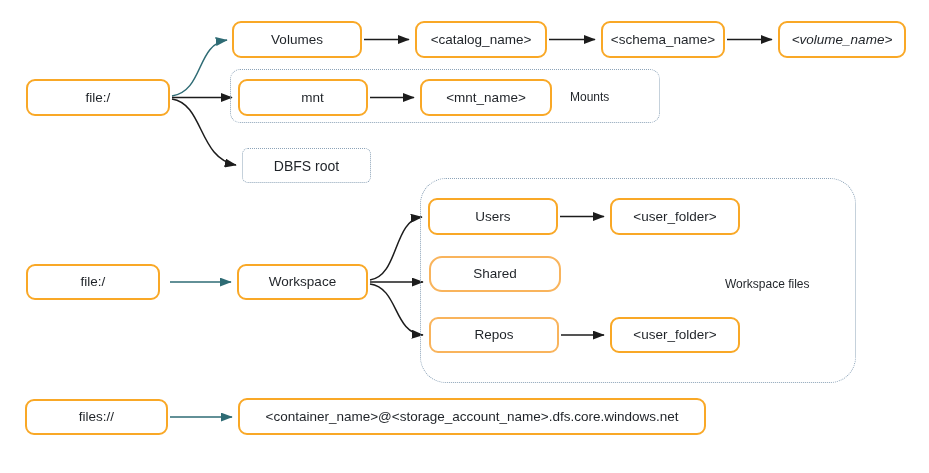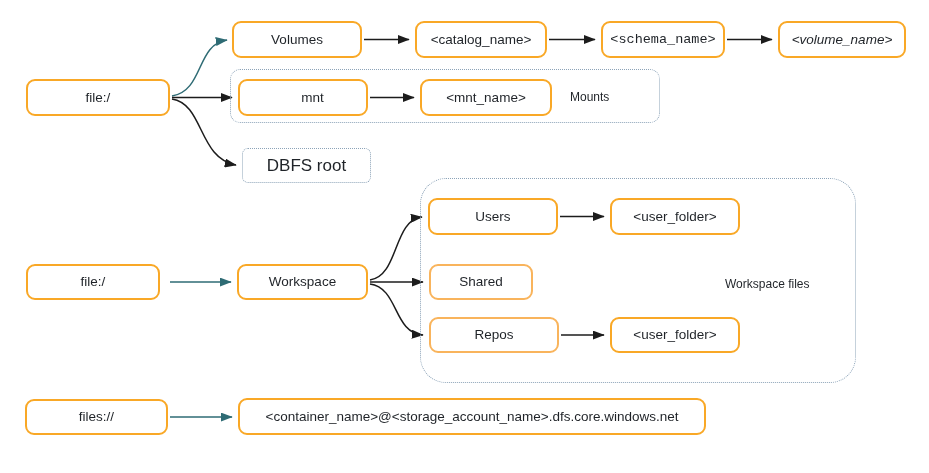--- a/index.html
+++ b/index.html
@@ -51,21 +51,21 @@
     white-space: nowrap;
   }
   .dotted-node {
     position: absolute;
     border: 1.5px dotted #8CA3B8;
     border-radius: 6px;
     background: #ffffff;
     display: flex;
     align-items: center;
     justify-content: center;
-    font-size: 17px;
+    font-size: 14px;
     line-height: 16px;
     box-sizing: border-box;
     z-index: 2;
     white-space: nowrap;
   }
 </style>
 </head>
 <body>
 
 <div id="canvas">
@@ -102,21 +102,21 @@
     <path d="M560,216.5 L604,216.5" fill="none" stroke="#1C1C1C" stroke-width="1.5" marker-end="url(#mb)"></path>
     <path d="M561,335 L604,335" fill="none" stroke="#1C1C1C" stroke-width="1.5" marker-end="url(#mb)"></path>
   </svg>
 
   <div class="node" style="left:232px; top:21px; width:130px; height:37px;">
     <span>Volumes</span>
   </div>
   <div class="node" style="left:415px; top:21px; width:132px; height:37px;">
     <span>&lt;catalog_name&gt;</span>
   </div>
-  <div class="node" style="left:601px; top:21px; width:124px; height:37px;font-family:Liberation Mono, monospace;">
+  <div class="node" style="left:601px; top:21px; width:124px; height:37px;">
     <span>&lt;schema_name&gt;</span>
   </div>
   <div class="node" style="left:778px; top:21px; width:128px; height:37px;font-style:italic;">
     <span>&lt;volume_name&gt;</span>
   </div>
 
   <div class="node" style="left:26px; top:79px; width:144px; height:37px;">
     <span>file:/</span>
   </div>
   <div class="node" style="left:238px; top:79px; width:130px; height:37px;padding-left:19px;">
@@ -136,21 +136,21 @@
   <div class="node" style="left:610px; top:198px; width:130px; height:37px;">
     <span>&lt;user_folder&gt;</span>
   </div>
 
   <div class="node" style="left:26px; top:264px; width:134px; height:36px;">
     <span>file:/</span>
   </div>
   <div class="node" style="left:237px; top:264px; width:131px; height:36px;">
     <span>Workspace</span>
   </div>
-  <div class="node light" style="left:429px; top:264px; width:104px; height:36px;">
+  <div class="node light" style="left:429px; top:256px; width:132px; height:36px;border-radius:13px;">
     <span>Shared</span>
   </div>
 
   <div class="node light" style="left:429px; top:317px; width:130px; height:36px;">
     <span>Repos</span>
   </div>
   <div class="node" style="left:610px; top:317px; width:130px; height:36px;">
     <span>&lt;user_folder&gt;</span>
   </div>
 

